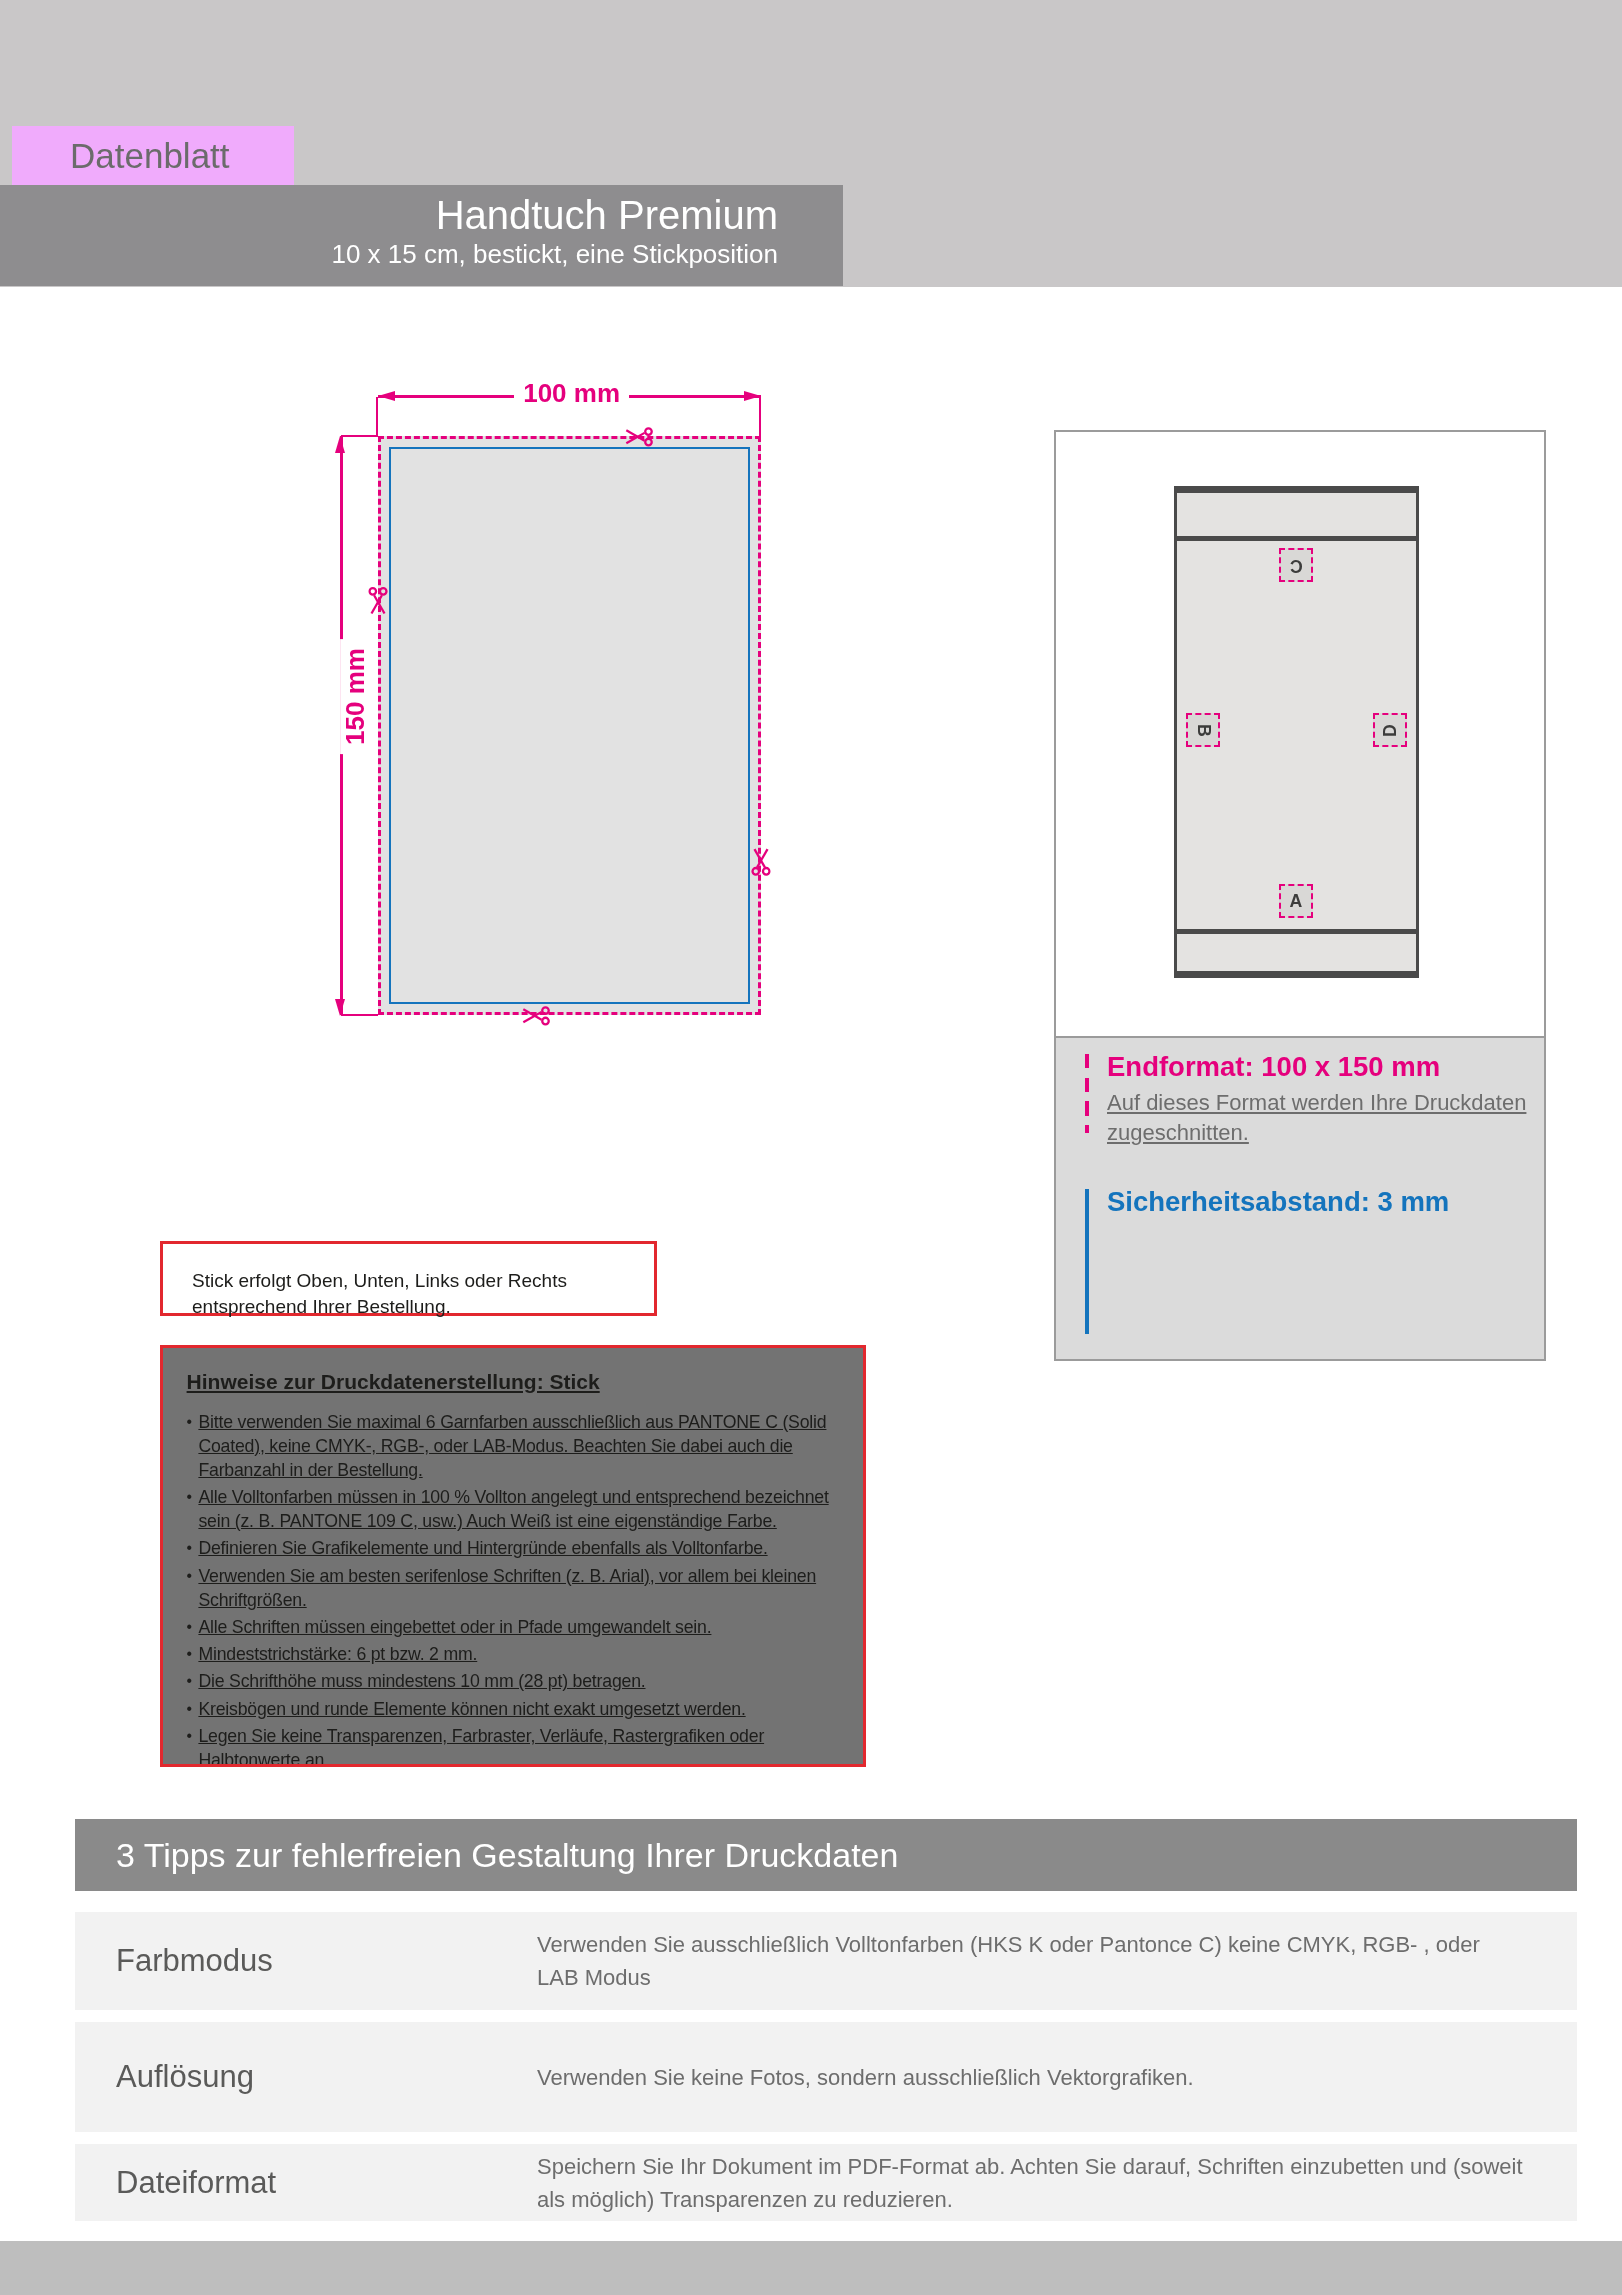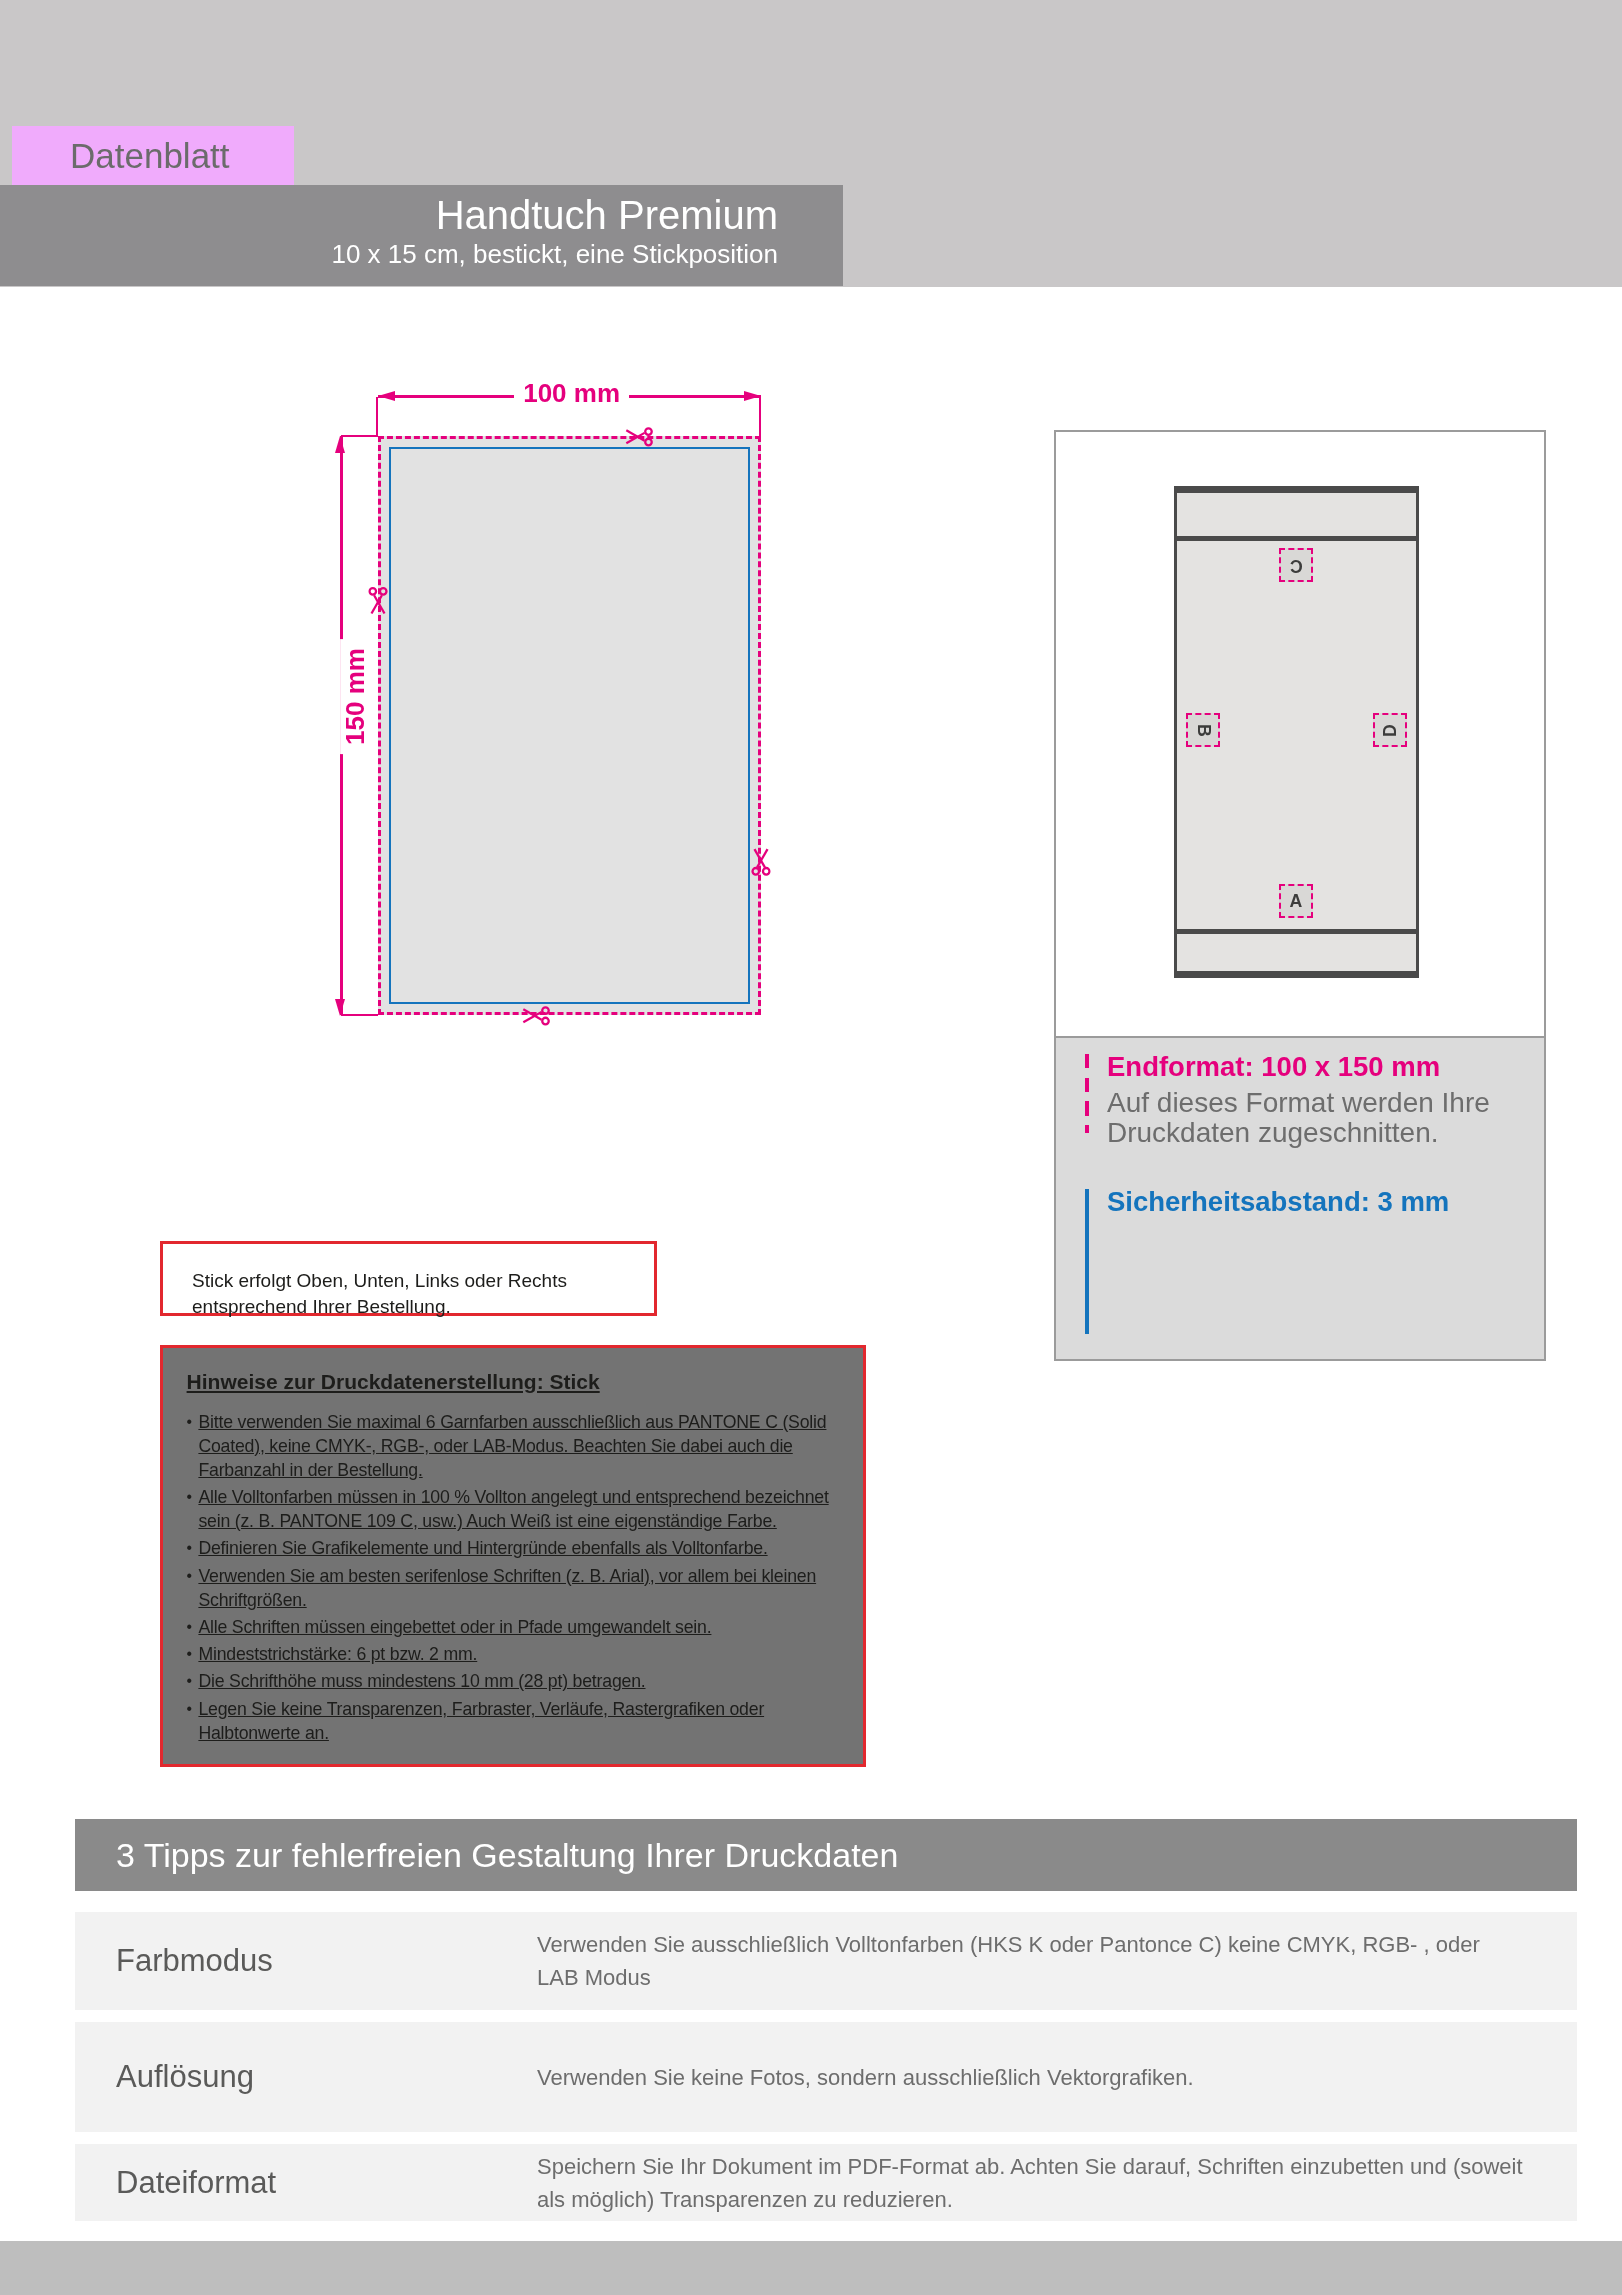--- a/index.html
+++ b/index.html
@@ -54,21 +54,21 @@
   .rot90{transform:rotate(90deg);}
   .rot-90{transform:rotate(-90deg);}
 
   .info-section{position:absolute;left:0;right:0;bottom:0;top:604px;background:#dbdbdb;border-top:2px solid #9b9b9b;}
   .accent-dashed{position:absolute;left:29px;top:15.7px;width:3.9px;height:79px;
      background:repeating-linear-gradient(to bottom,#e5007d 0 14.4px,transparent 14.4px 23.6px);}
   .accent-solid{position:absolute;left:29px;top:151px;width:3.9px;height:145px;background:#1474bd;}
   .info-title{position:absolute;left:51px;font-size:27.5px;font-weight:bold;white-space:nowrap;}
   .t-endformat{top:13px;color:#e5007d;}
   .t-safety{top:148px;color:#1474bd;}
-  .info-body{position:absolute;left:51px;width:422px;font-size:28px;line-height:30px;color:#6d6d6d;}
+  .info-body{position:absolute;left:51px;width:422px;font-size:22px;line-height:30px;color:#6d6d6d;text-decoration:underline;}
   .b-endformat{top:50px;}
   .b-safety{top:185px;}
 
   
   .note-box{left:160px;top:1241px;width:497px;height:75px;border:3.9px solid #e2282e;background:#fff;box-sizing:border-box;}
   .note-box p{margin:16px;padding:7.9px 13px;font-size:19px;line-height:26px;color:#1d1d1b;}
   .hints-box{left:160px;top:1345px;width:706px;height:422px;border:3.9px solid #e2282e;background:#737373;box-sizing:border-box;padding:22px 11.8px 0 23.6px;overflow:hidden;text-decoration:underline;}
   .hints-title{font-size:21px;font-weight:bold;margin:0 0 15.7px 0;}
   .hints-list{margin:0;padding:0;list-style:none;}
   .hints-list li{position:relative;padding-left:11.8px;font-size:17.7px;line-height:24px;letter-spacing:-0.2px;color:#1d1d1b;margin-bottom:3.3px;}
@@ -183,20 +183,21 @@
 <div class="abs hints-box">
   <p class="hints-title">Hinweise zur Druckdatenerstellung: Stick</p>
   <ul class="hints-list">
     <li>Bitte verwenden Sie maximal 6 Garnfarben ausschließlich aus PANTONE C (Solid Coated), keine CMYK-, RGB-, oder LAB-Modus. Beachten Sie dabei auch die Farbanzahl in der Bestellung.</li>
     <li>Alle Volltonfarben müssen in 100 % Vollton angelegt und entsprechend bezeichnet sein (z. B. PANTONE 109 C, usw.) Auch Weiß ist eine eigenständige Farbe.</li>
     <li>Definieren Sie Grafikelemente und Hintergründe ebenfalls als Volltonfarbe.</li>
     <li>Verwenden Sie am besten serifenlose Schriften (z. B. Arial), vor allem bei kleinen Schriftgrößen.</li>
     <li>Alle Schriften müssen eingebettet oder in Pfade umgewandelt sein.</li>
     <li>Mindeststrichstärke: 6 pt bzw. 2 mm.</li>
     <li>Die Schrifthöhe muss mindestens 10 mm (28 pt) betragen.</li>
+    <li>Kreisbögen und runde Elemente können nicht exakt umgesetzt werden.</li>
     <li>Legen Sie keine Transparenzen, Farbraster, Verläufe, Rastergrafiken oder Halbtonwerte an.</li>
 
   </ul>
 </div>
 
 <div class="abs tips-banner">
   <span>3 Tipps zur fehlerfreien Gestaltung Ihrer Druckdaten</span>
 </div>
 
 <div class="abs tip-row row-1">

